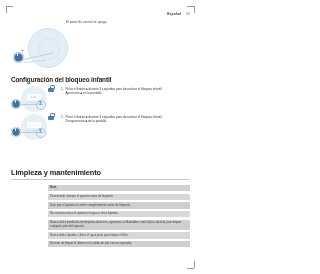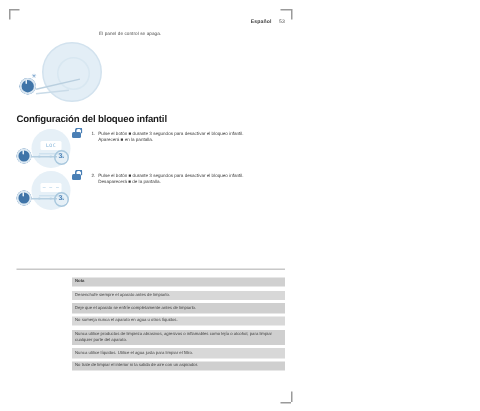--- a/index.html
+++ b/index.html
@@ -253,20 +253,21 @@
     </div>
     <div class="stext">
       <div class="line">
         <span class="idx">2.</span>
         <span class="t">Pulse el botón ■ durante 3 segundos para desactivar el bloqueo infantil.</span>
       </div>
       <div class="sub">Desaparecerá ■ de la pantalla.</div>
     </div>
   </div>
 
+  <div class="h1 b">Limpieza y mantenimiento</div>
   <div class="rule b"></div>
 
   <div class="table">
     <div class="trow head">Nota</div>
     <div class="trow">Desenchufe siempre el aparato antes de limpiarlo.</div>
     <div class="trow alt">Deje que el aparato se enfríe completamente antes de limpiarlo.</div>
     <div class="trow">No sumerja nunca el aparato en agua u otros líquidos.</div>
     <div class="trow alt tall">Nunca utilice productos de limpieza abrasivos, agresivos o inflamables como lejía o alcohol, para limpiar cualquier parte del aparato.</div>
     <div class="trow">Nunca utilice líquidos. Utilice el agua justa para limpiar el filtro.</div>
     <div class="trow alt">No trate de limpiar el interior ni la salida de aire con un aspirador.</div>

